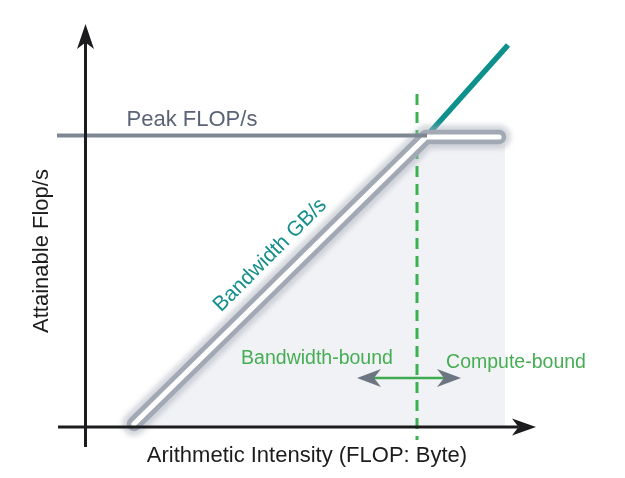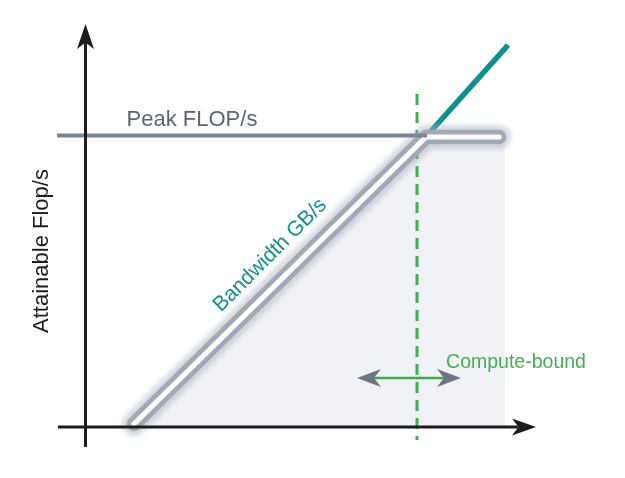--- a/index.html
+++ b/index.html
@@ -83,17 +83,19 @@
       <path d="M461,370 L437,361 L444,370 L437,379 Z" fill="#6c7683"></path>
     </g>
   </svg>
 
   <div class="lbl lbl-peak">Peak FLOP/s</div>
 
   <div class="lbl lbl-bandwidth">Bandwidth GB/s</div>
 
   <div class="lbl lbl-yaxis">Attainable Flop/s</div>
 
+  <div class="lbl lbl-xaxis">Arithmetic Intensity (FLOP: Byte)</div>
 
+  <div class="lbl lbl-bwbound">Bandwidth-bound</div>
 
   <div class="lbl lbl-computebound">Compute-bound</div>
 
 </div>
 
 </body></html>

